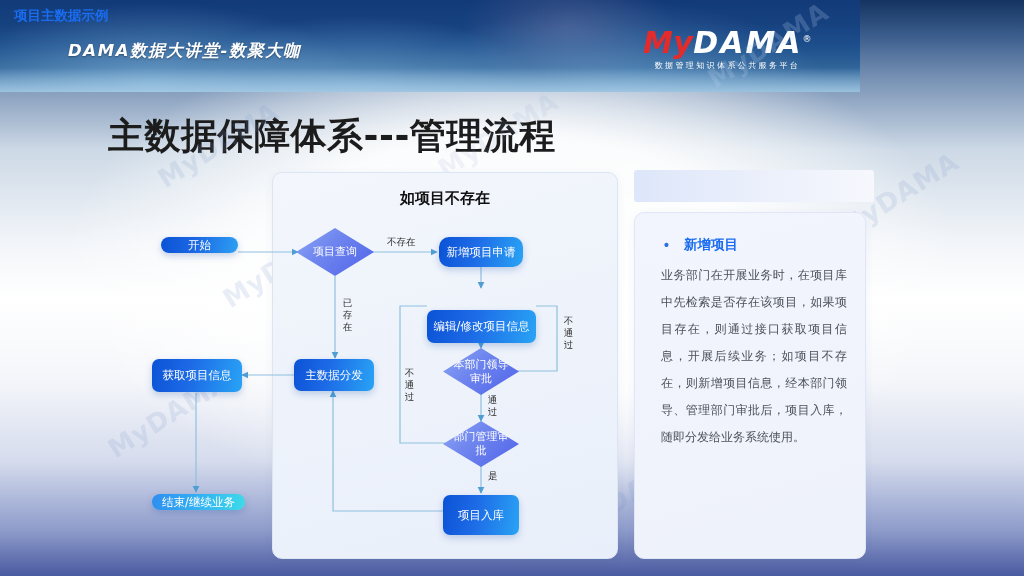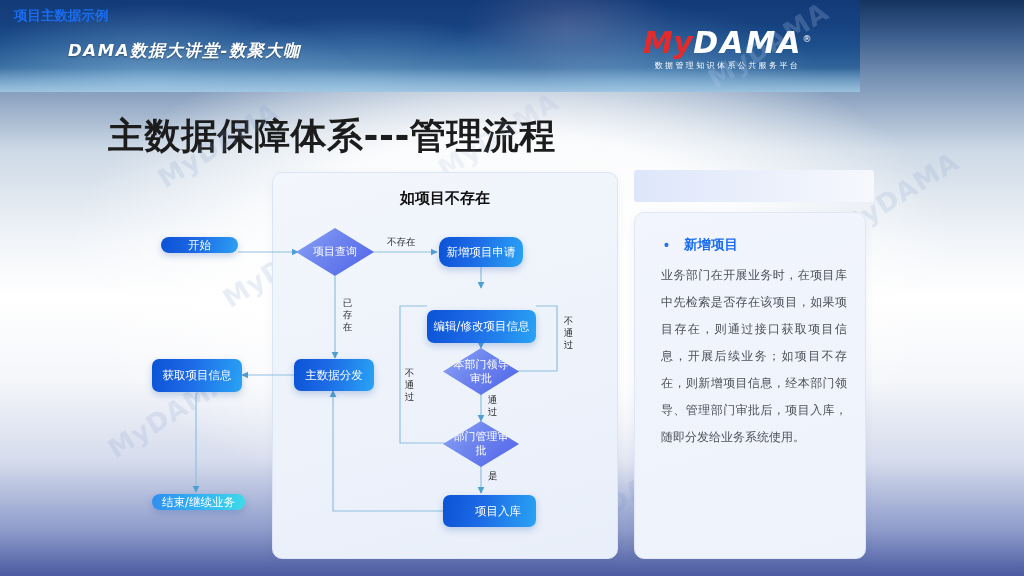--- a/index.html
+++ b/index.html
@@ -261,21 +261,21 @@
   <div class="node rect" style="left:427px; top:290px; width:109px; height:33px;margin-top:20px;">编辑/修改项目信息</div>
 
   <div class="diamond" style="left:443px; top:348px; width:76px; height:47px;">
     <span>本部门领导审批</span>
   </div>
 
   <div class="diamond" style="left:443px; top:421px; width:76px; height:46px;">
     <span>部门管理审批</span>
   </div>
 
-  <div class="node rect" style="left:443px; top:495px; width:76px; height:32px;padding-left:17px;">项目入库</div>
+  <div class="node rect" style="left:443px; top:495px; width:76px; height:40px;">项目入库</div>
 
   <div class="node rect" style="left:294px; top:359px; width:80px; height:32px;">主数据分发</div>
 
   <div class="edge-label" style="left:387px; top:236px;">不存在</div>
 
   <div class="edge-label vert" style="left:342px; top:297px;">已存在</div>
 
   <div class="edge-label vert" style="left:563px; top:315px;">不通过</div>
 
   <div class="edge-label vert" style="left:404px; top:367px;">不通过</div>

